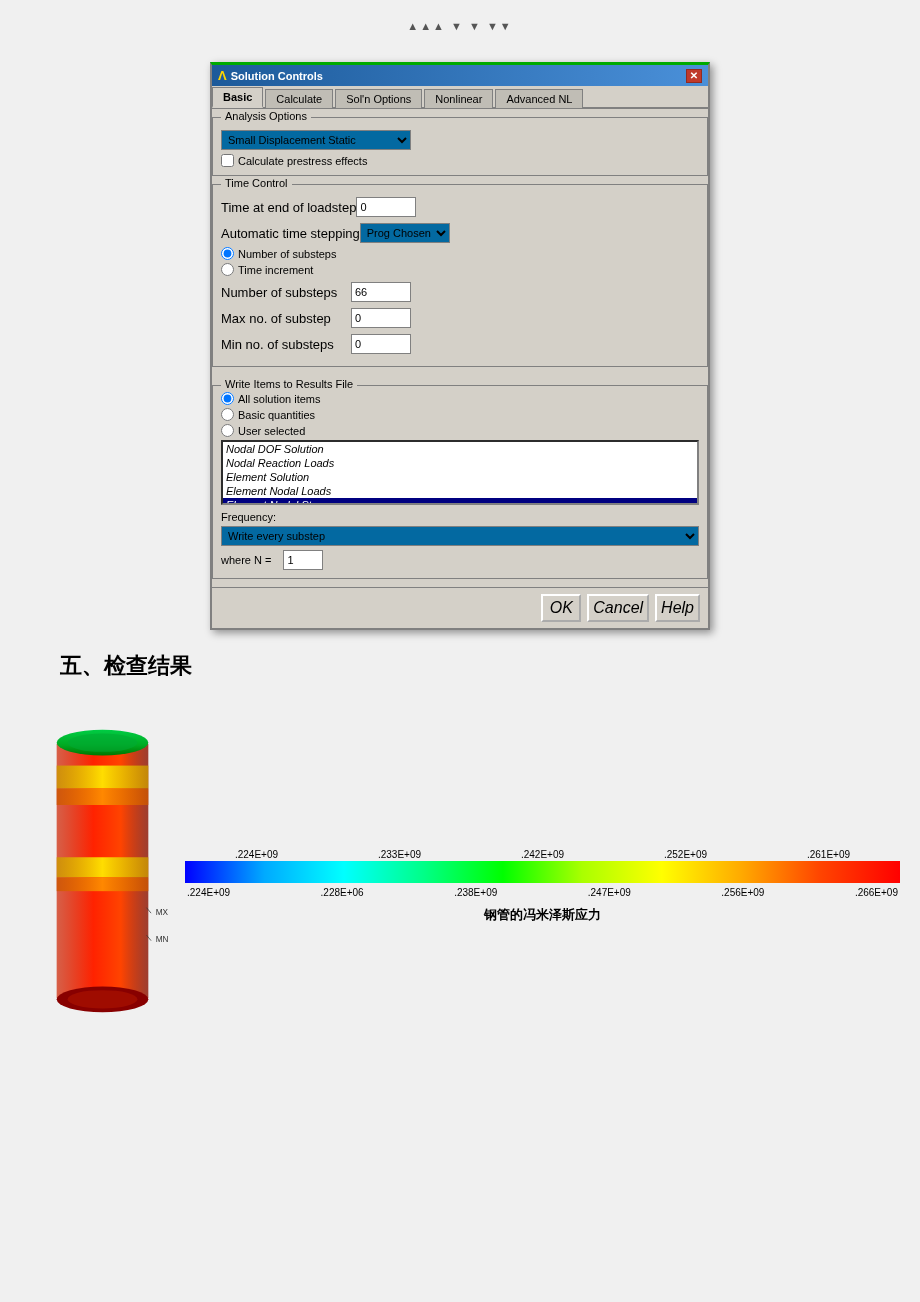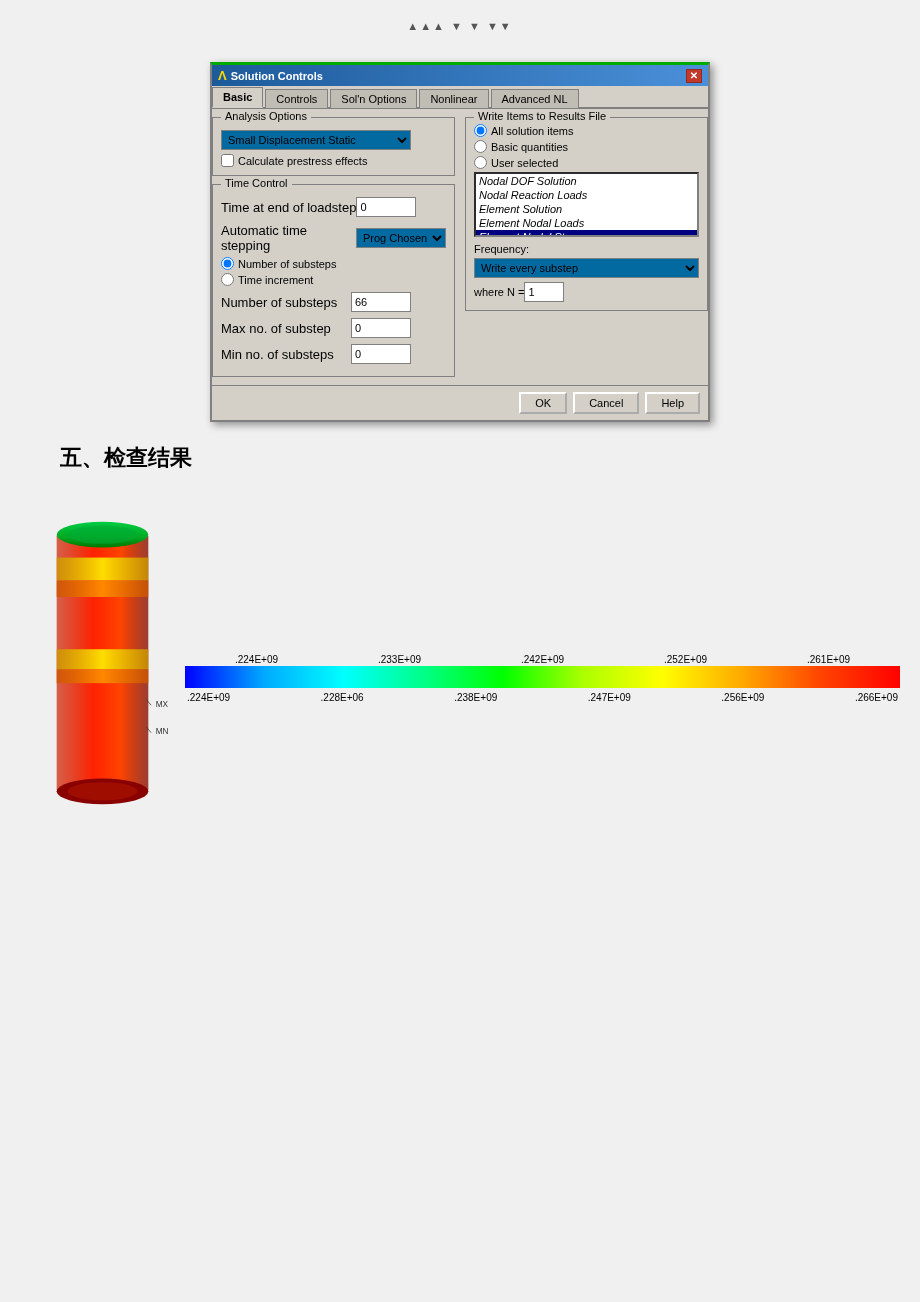--- a/index.html
+++ b/index.html
@@ -91,20 +91,21 @@
       background: #d4d0c8;
       border-bottom: 2px solid #d4d0c8;
       font-weight: bold;
       z-index: 1;
     }
 
     
     .two-col {
       display: flex;
       gap: 10px;
+      flex-direction: column;
     }
 
     .left-col {
       flex: 1;
     }
 
     .right-col {
       flex: 1;
     }
 
@@ -198,41 +199,42 @@
 
     .freq-label {
       font-size: 11px;
       margin-top: 6px;
       margin-bottom: 3px;
     }
 
     .where-n-row {
       display: flex;
       align-items: center;
-      gap: 0;
+      gap: 12px;
       font-size: 11px;
       margin-top: 4px;
     }
 
     
     .dialog-buttons {
       display: flex;
       justify-content: flex-end;
       gap: 6px;
       padding: 6px 8px;
       border-top: 1px solid #808080;
     }
 
     .dlg-btn {
-      padding: 3px 14px;
-      font-size: 11px;
+      padding: 3px 4px;
+      font-size: 16px;
       background: #d4d0c8;
       border: 2px outset #ffffff;
       cursor: pointer;
       min-width: 40px;
+      font-style: italic;
     }
 
     
     .section-heading {
       font-size: 22px;
       font-weight: bold;
       margin-top: 21px;
       margin-bottom: 30px;
       margin-left: 40px;
     }
@@ -325,21 +327,21 @@
         <span class="title-icon">Λ</span>
         <span>Solution Controls</span>
       </div>
       <div class="close-btn">✕</div>
     </div>
 
     <div class="dialog-body">
 
       <div class="tabs-row">
         <div class="tab active">Basic</div>
-        <div class="tab">Controls</div>
+        <div class="tab">Calculate</div>
         <div class="tab">Sol'n Options</div>
         <div class="tab">Nonlinear</div>
         <div class="tab">Advanced NL</div>
       </div>
 
       <div class="two-col">
 
         <div class="left-col">
 
           <div class="group-box">
@@ -528,16 +530,17 @@
 
     <div class="colorbar-labels">
       <span>.224E+09</span>
       <span>.228E+06</span>
       <span>.238E+09</span>
       <span>.247E+09</span>
       <span>.256E+09</span>
       <span>.266E+09</span>
     </div>
 
+    <div class="colorbar-caption">钢管的冯米泽斯应力</div>
 
   </div>
 
 </div>
 
 </body></html>

